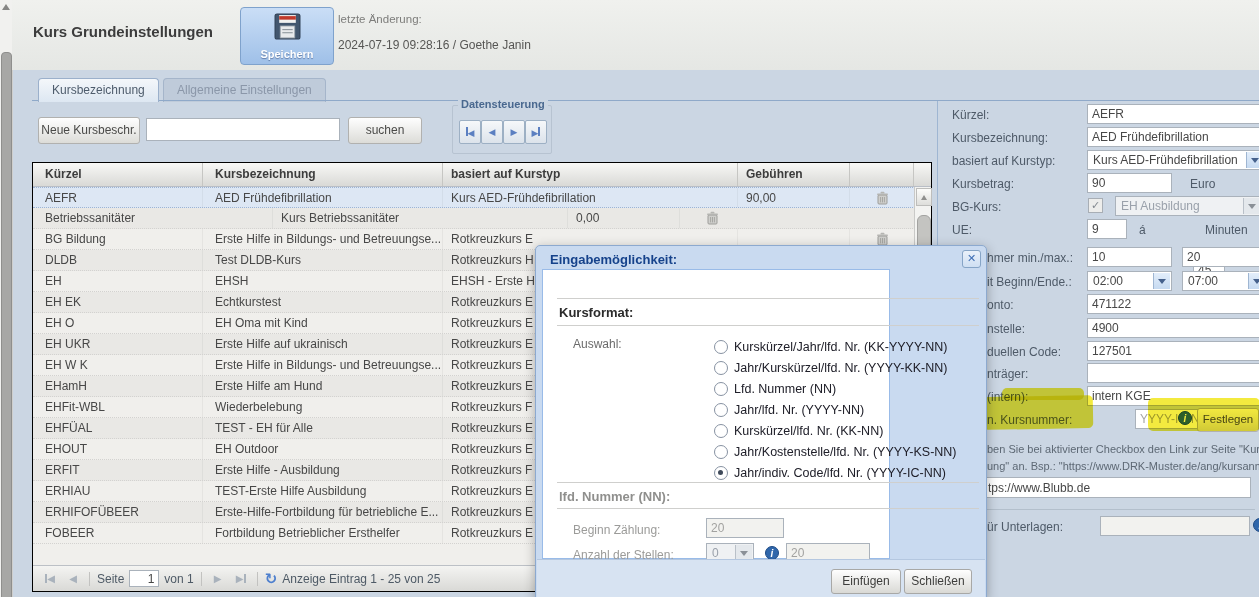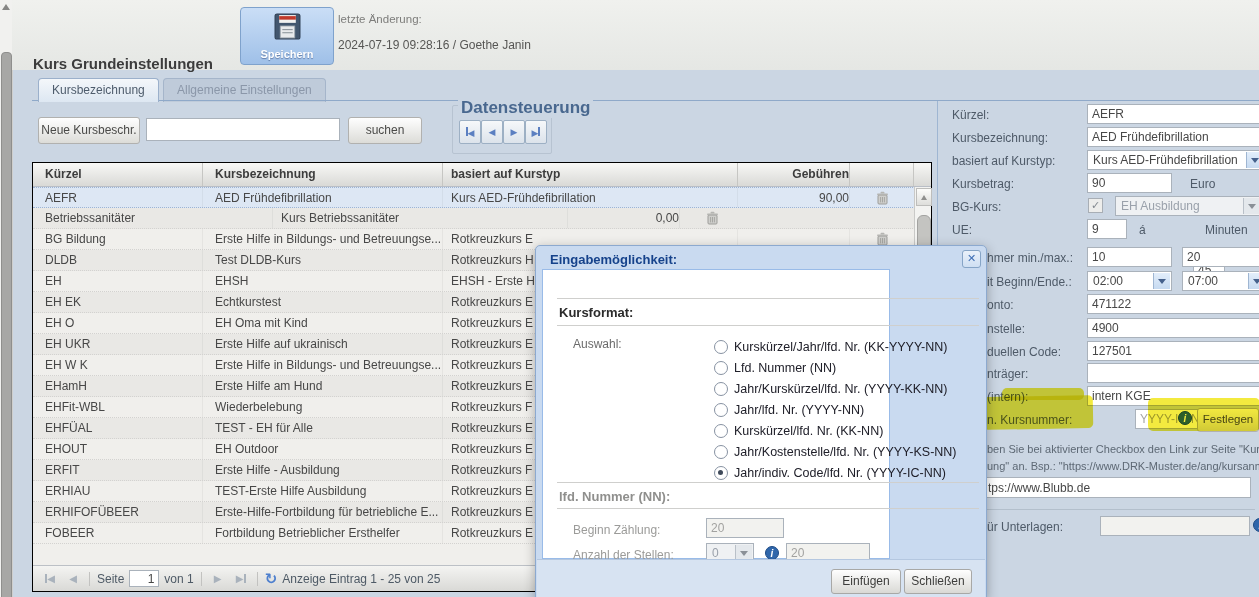--- a/index.html
+++ b/index.html
@@ -7,21 +7,21 @@
   #stage{position:relative;width:1259px;height:597px;background:#cbd6e3;overflow:hidden;}
   .abs{position:absolute;}
 
   
   #lsb{left:0;top:0;width:12px;height:597px;background:#f1f1ef;border-right:1px solid #cfcfcd;}
   #lsb-arrow{left:2px;top:4px;width:0;height:0;border-left:4px solid transparent;border-right:4px solid transparent;border-bottom:6px solid #868684;}
   #lsb-thumb{left:1px;top:52px;width:9px;height:545px;background:#a7a7a5;border:1px solid #8f8f8d;border-radius:4px 4px 0 0;}
 
   
   #topbar{left:12px;top:0;width:1247px;height:70px;background:linear-gradient(#f0f1ee,#e5e7e4);}
-  #page-title{left:33px;top:23px;font-size:15px;font-weight:bold;color:#3c3c3c;margin-top:32px;}
+  #page-title{left:33px;top:23px;font-size:15px;font-weight:bold;color:#3c3c3c;}
   #save-btn{left:240px;top:7px;width:92px;height:56px;border:1px solid #7fa2cc;border-radius:4px;
     background:linear-gradient(#cadef6,#9fc0e8);text-align:center;cursor:pointer;}
   #save-btn .lbl{position:absolute;left:0;right:0;bottom:4px;color:#fff;font-size:11px;font-weight:bold;text-shadow:0 1px 1px rgba(20,40,90,.45);}
   #save-btn svg{margin-top:5px;}
   #lastchange-label{left:338px;top:13px;font-size:11.5px;color:#7d7d7b;}
   #lastchange-value{left:338px;top:38px;font-size:12px;color:#565654;}
 
   
   .tab{top:78px;height:23px;line-height:22px;padding:0 13px;font-size:12px;
     border:1px solid #9bb0cb;border-bottom:none;border-radius:4px 4px 0 0;}
@@ -30,39 +30,39 @@
   #tabline{left:32px;top:100px;width:1227px;height:1px;background:#8fa9c9;}
 
   
   .btn{border:1px solid #b1b1af;border-radius:3px;background:linear-gradient(#fefefe,#dcdcd8);
     color:#4a4a48;font-size:12px;text-align:center;cursor:pointer;}
   #btn-new{left:38px;top:117px;width:100px;height:25px;line-height:24px;}
   #search-input{left:146px;top:118px;width:194px;height:23px;}
   #btn-search{left:348px;top:117px;width:72px;height:25px;line-height:24px;}
   .input{border:1px solid #aab2bb;background:#fff;font-size:12px;color:#474747;padding:0 4px;box-sizing:border-box;font-family:inherit;}
   #ds-fieldset{left:452px;top:105px;width:98px;height:47px;border:1px solid #b7c3d1;border-radius:2px;}
-  #ds-legend{position:absolute;left:5px;top:-8px;padding:0 3px;background:#cbd6e3;font-size:17px;font-weight:bold;color:#49688f;text-align:center;}
+  #ds-legend{position:absolute;left:5px;top:-8px;padding:0 3px;background:#cbd6e3;font-size:11px;font-weight:bold;color:#49688f;text-align:center;}
   .ds-btn{position:absolute;top:14px;width:20px;height:22px;border:1px solid #9db0c4;border-radius:2px;
     background:linear-gradient(#f6f8fa,#dce3eb);color:#5b7fc1;font-size:9px;display:flex;align-items:center;justify-content:center;cursor:pointer;}
   .vbar{display:inline-block;width:2px;height:9px;background:currentColor;}
 
   
   #grid{left:32px;top:162px;width:898px;height:428px;border:1px solid #000000;background:#f0efec;box-sizing:content-box;}
   #ghead{left:0;top:0;width:898px;height:24px;display:flex;background:linear-gradient(#f8f8f6,#d9d9d6);
     border-bottom:1px solid #b9bec6;font-size:12px;font-weight:bold;color:#3c3c3c;line-height:23px;box-sizing:border-box;}
   #ghead div{border-right:1px solid #c6c6c3;box-sizing:border-box;}
   #gbody{left:0;top:24px;width:898px;height:378px;overflow:hidden;}
   .grow{height:21px;display:flex;background:#f0efec;border-bottom:1px dotted #d3d2d0;box-sizing:border-box;
     font-size:12px;color:#474747;line-height:20px;cursor:pointer;}
   .grow:nth-child(even){background:#e9e8e5;}
   .grow-sel{background:#dde7f4 !important;border-top:1px dotted #9db4d4;border-bottom:1px dotted #9db4d4;}
   .gc1{width:170px;padding-left:12px;}
   .gc2{width:240px;padding-left:12px;}
   .gc3{width:295px;padding-left:8px;}
-  .gc4{width:112px;padding-left:8px;text-align:right;}
+  .gc4{width:112px;padding-left:8px;}
   .gc5{width:64px;display:flex;align-items:center;justify-content:center;}
   .gc1,.gc2,.gc3,.gc4{box-sizing:border-box;border-right:1px solid rgba(0,0,0,0.045);overflow:hidden;white-space:nowrap;}
   #gsb{left:881px;top:24px;width:17px;height:378px;background:#f3f3f1;border-left:1px solid #c9c9c7;box-sizing:border-box;}
   #gsb-up{position:absolute;left:1px;top:1px;width:14px;height:16px;background:linear-gradient(#fcfcfa,#dededb);border:1px solid #bdbdbb;display:flex;align-items:center;justify-content:center;}
   #gsb-up::after{content:"";width:0;height:0;border-left:3.5px solid transparent;border-right:3.5px solid transparent;border-bottom:5px solid #8f8f8d;}
   #gsb-thumb{position:absolute;left:2px;top:28px;width:12px;height:42px;background:#c4c4c1;border:1px solid #a3a3a1;border-radius:6px;}
   #pager{left:0;top:402px;width:898px;height:26px;background:linear-gradient(#f4f4f2,#d9d9d6);
     border-top:1px solid #bcc0c6;display:flex;align-items:center;gap:5px;padding-left:8px;box-sizing:border-box;
     font-size:12px;color:#4e5a66;}
   .picon{width:18px;height:16px;display:flex;align-items:center;justify-content:center;color:#a9b2bc;font-size:10px;cursor:pointer;}
@@ -549,25 +549,25 @@
       <div class="msection" style="top:35px">Kursformat:</div>
       <div class="mhr" style="top:55px"></div>
       <div id="auswahl-label">Auswahl:</div>
       <div id="radio-list">
           <div class="ropt">
             <span class="radio"></span>
             <span class="rlabel">Kurskürzel/Jahr/lfd. Nr. (KK-YYYY-NN)</span>
           </div>
           <div class="ropt">
             <span class="radio"></span>
-            <span class="rlabel">Lfd. Nummer (NN)</span>
+            <span class="rlabel">Jahr/Kurskürzel/lfd. Nr. (YYYY-KK-NN)</span>
           </div>
           <div class="ropt">
             <span class="radio"></span>
-            <span class="rlabel">Jahr/Kurskürzel/lfd. Nr. (YYYY-KK-NN)</span>
+            <span class="rlabel">Lfd. Nummer (NN)</span>
           </div>
           <div class="ropt">
             <span class="radio"></span>
             <span class="rlabel">Jahr/lfd. Nr. (YYYY-NN)</span>
           </div>
           <div class="ropt">
             <span class="radio"></span>
             <span class="rlabel">Kurskürzel/lfd. Nr. (KK-NN)</span>
           </div>
           <div class="ropt">

